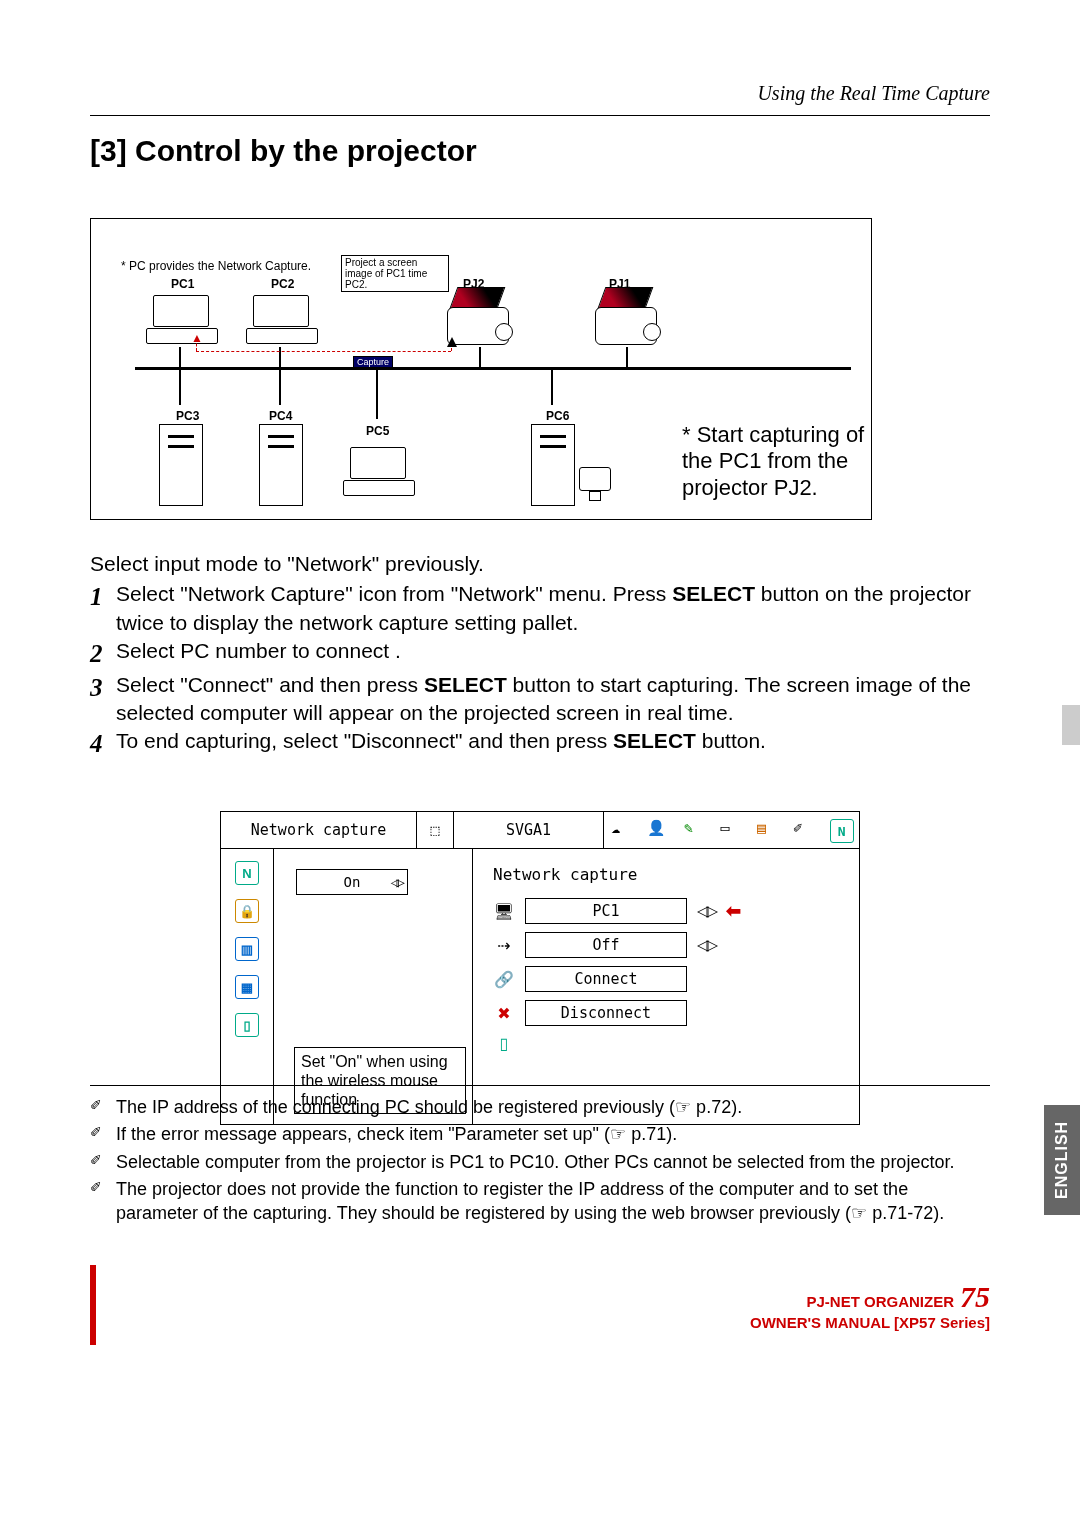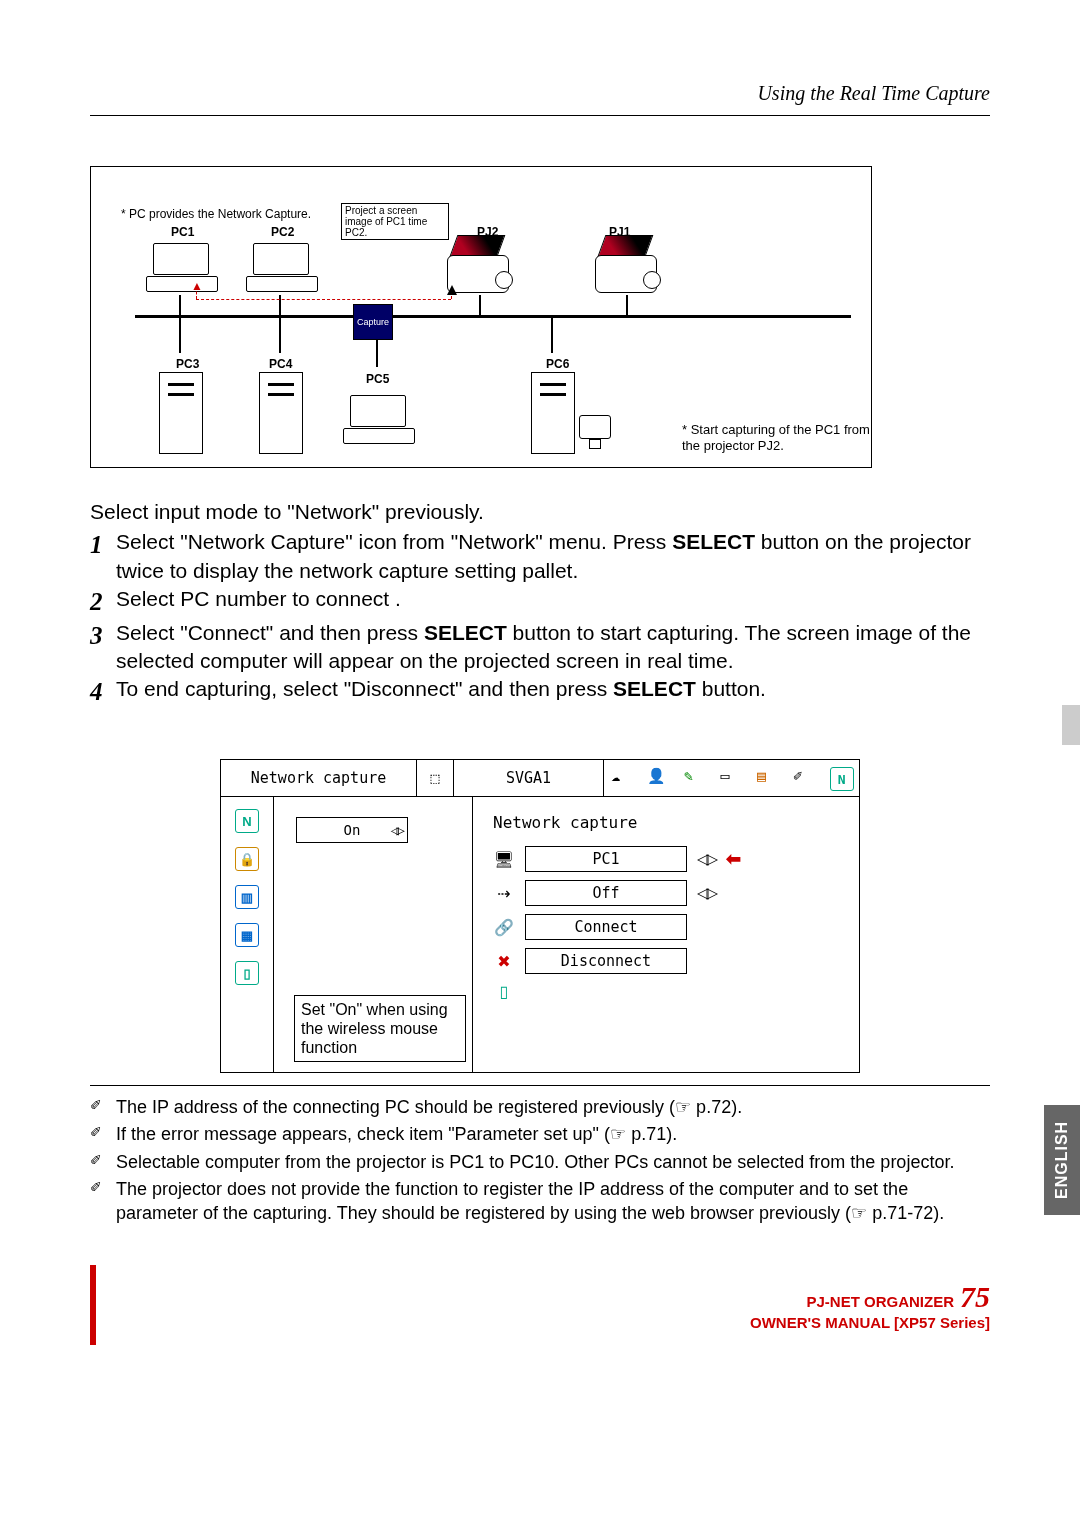--- a/index.html
+++ b/index.html
@@ -51,24 +51,24 @@
   .laptop .base { position:absolute; width:70px; height:14px; border:1.5px solid #000; left:0; top:33px; border-radius:2px; background:#fff;}
   .tower { position:absolute; width:42px; height:80px; border:1.5px solid #000; background:#fff;}
   .tower::before{content:"";position:absolute;top:10px;left:8px;right:8px;height:3px;background:#000;}
   .tower::after{content:"";position:absolute;top:20px;left:8px;right:8px;height:3px;background:#000;}
   .proj { position:absolute; width:70px; height:56px; }
   .proj .body{position:absolute;width:60px;height:36px;border:1.5px solid #000;border-radius:6px;left:4px;top:14px;background:#fff;}
   .proj .lens{position:absolute;width:16px;height:16px;border:1.5px solid #000;border-radius:50%;right:0;top:30px;background:#fff;}
   .proj .img{position:absolute;width:46px;height:22px;left:10px;top:-6px;border:1px solid #000;transform:skewX(-20deg);background:linear-gradient(45deg,#b00020 30%,#000 70%);}
   .busline{position:absolute;height:3px;background:#000;left:44px;right:20px;top:148px;}
   .vline{position:absolute;width:2px;background:#000;}
-  .captbtn{position:absolute;border:1px solid #000;font-size:9px;padding:12px 3px;background:#006;color:#fff;}
+  .captbtn{position:absolute;border:1px solid #000;font-size:9px;padding:0 3px;background:#006;color:#fff;}
   .arrow-up{position:absolute;width:0;height:0;border-left:5px solid transparent;border-right:5px solid transparent;border-bottom:10px solid #000;}
   .redpath { position:absolute; border:1.5px dashed #c00; }
-  .side-caption { position:absolute; font-size: 13px; line-height:1.2; }
+  .side-caption { position:absolute; font-size: 22px; line-height:1.2; }
 
   .bodytext { font-size: 21px; margin-top: 30px; line-height: 1.35; }
   .steps { margin-top: 2px; }
   .step { display:flex; font-size:21px; line-height:1.35; margin-top:0px;}
   .step .num { font-family: Georgia, "Times New Roman", serif; font-style: italic; font-weight:700; font-size:25px; width:26px; flex:0 0 26px; color:#900; color:#000;}
   .step .txt { flex:1; }
 
   .osd {
     margin: 50px auto 0 auto;
     width: 640px;
@@ -107,28 +107,29 @@
   .red-strip{position:absolute;left:90px;top:1265px;width:6px;height:80px;background:#c00;}
   .gray-strip{position:absolute;right:0px;top:705px;width:18px;height:40px;background:#ccc;}
   .pointer{font-size:14px;}
 </style>
 </head>
 <body>
 
 <div class="page">
   <div class="header-right">Using the Real Time Capture</div>
   <div class="rule-top"></div>
+  <div class="section-title">[3] Control by the projector</div>
 
   <div class="diagram1">
     <div class="d1note" style="left:30px;top:40px;">* PC provides the Network Capture.</div>
     <div class="d1box" style="left:250px;top:36px;width:100px;">Project a screen image of PC1 time PC2.</div>
 
     <div class="d1label" style="left:80px;top:58px;">PC1</div>
     <div class="d1label" style="left:180px;top:58px;">PC2</div>
-    <div class="d1label" style="left:386px;top:58px;">PJ2</div>
+    <div class="d1label" style="left:372px;top:58px;">PJ2</div>
     <div class="d1label" style="left:518px;top:58px;">PJ1</div>
 
     <div class="laptop" style="left:55px;top:76px;">
         <div class="screen"></div>
         <div class="base"></div>
       </div>
     <div class="laptop" style="left:155px;top:76px;">
         <div class="screen"></div>
         <div class="base"></div>
       </div>

